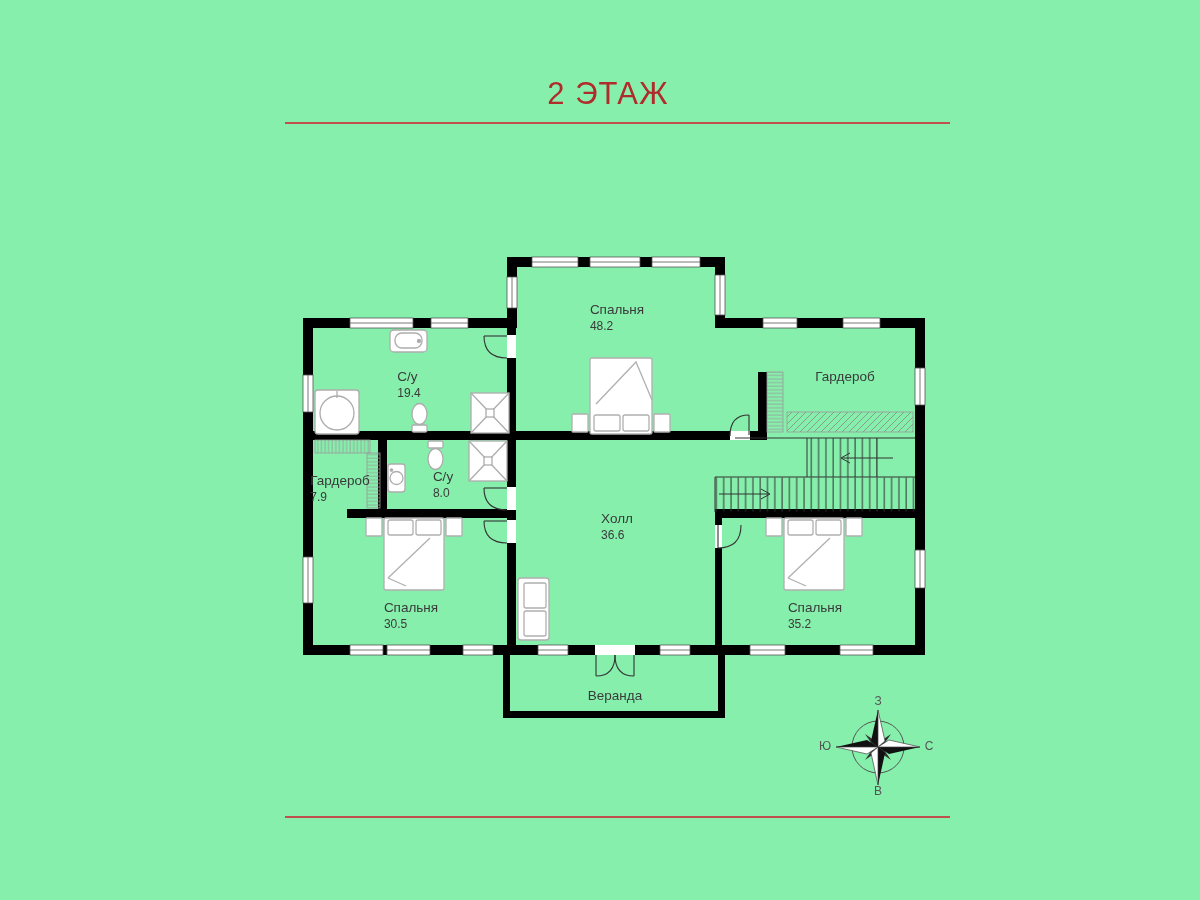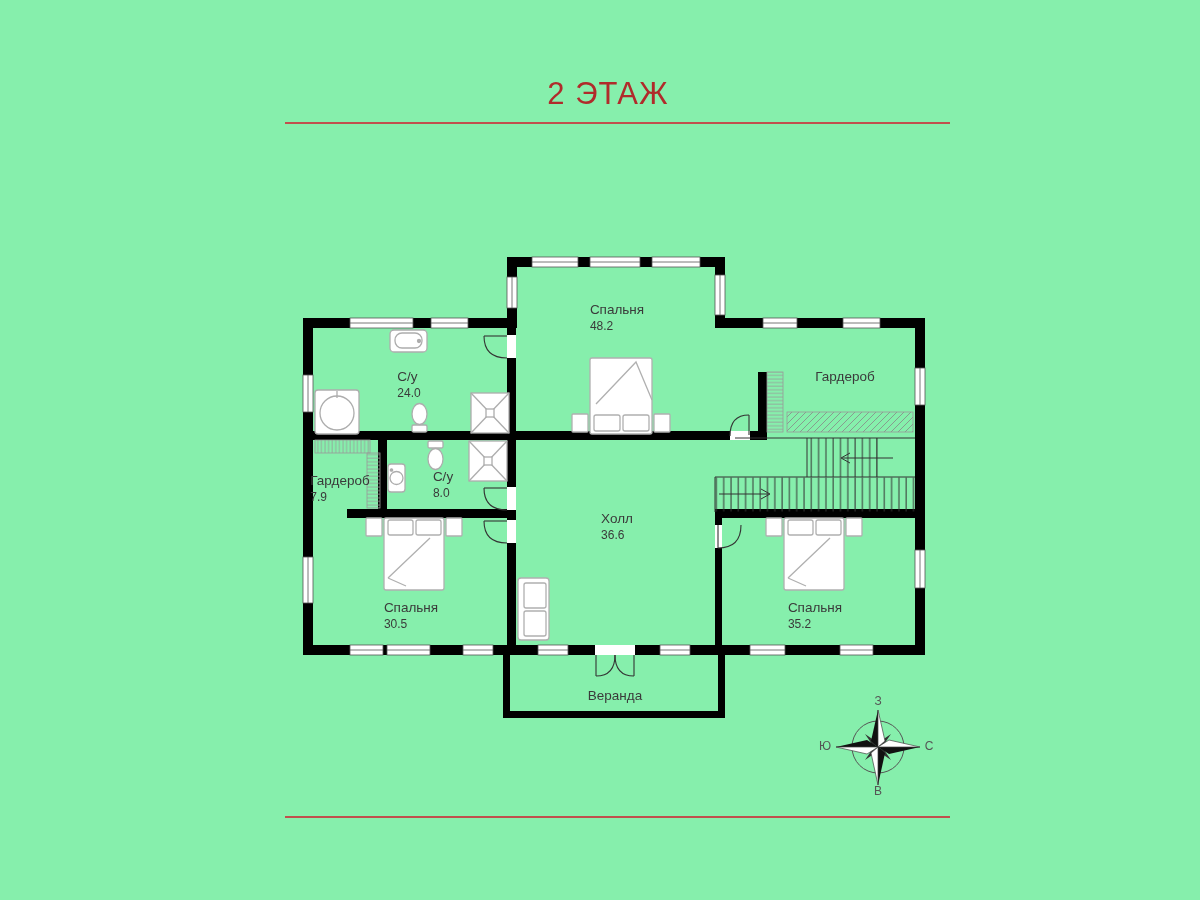--- a/index.html
+++ b/index.html
@@ -257,21 +257,21 @@
       <polygon points="920,747 889,740 878,747" fill="#fff" stroke="#444" stroke-width="0.7"></polygon>
     </g>
   </svg>
 
   <div class="lbl" style="left:617px;top:301px;">
     <div class="room-name">Спальня</div>
     <div class="room-area">48.2</div>
   </div>
   <div class="lbl" style="left:409px;top:368px;">
     <div class="room-name">С/у</div>
-    <div class="room-area">24.0</div>
+    <div class="room-area">19.4</div>
   </div>
   <div class="lbl" style="left:845px;top:368px;">
     <div class="room-name">Гардероб</div>
   </div>
   <div class="lbl" style="left:340px;top:472px;">
     <div class="room-name">Гардероб</div>
     <div class="room-area">7.9</div>
   </div>
   <div class="lbl" style="left:443px;top:468px;">
     <div class="room-name">С/у</div>

